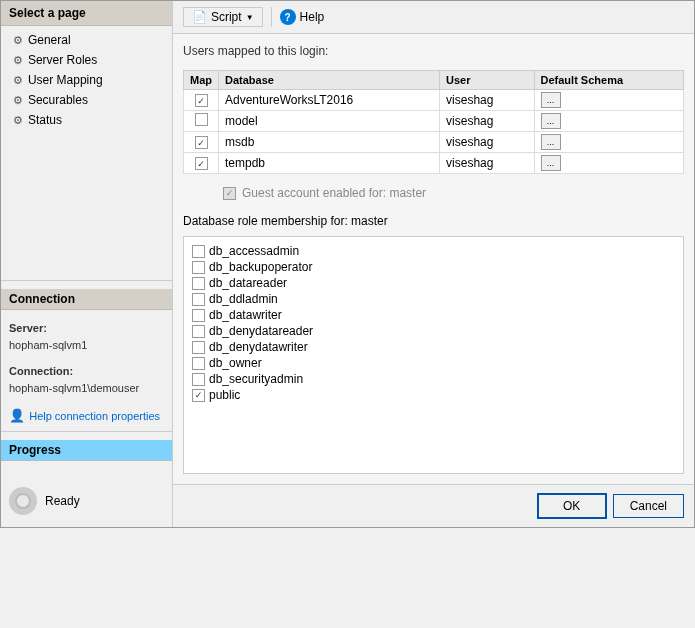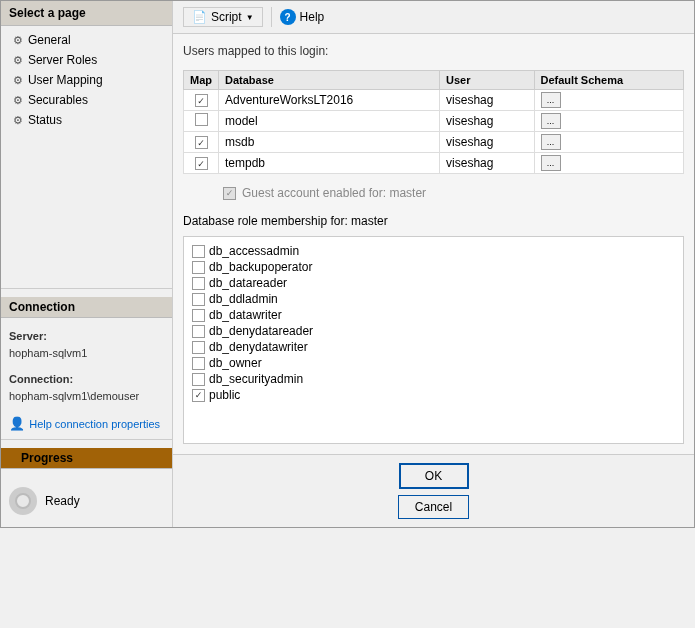--- a/index.html
+++ b/index.html
@@ -111,23 +111,23 @@
     }
 
     .progress-section {
       padding: 8px;
       border-top: 1px solid #ccc;
     }
 
     .progress-section .section-title {
       font-weight: bold;
       font-size: 12px;
-      background: #a16207;
-      padding: 3px 20px;
-      margin: 0 -8px 14px -8px;
+      background: #7dd3fc;
+      padding: 3px 8px;
+      margin: 0 -8px 22px -8px;
       border-bottom: 1px solid #bbb;
     }
 
     .progress-content {
       display: flex;
       align-items: center;
       gap: 8px;
       padding: 4px 0;
     }
 
@@ -346,21 +346,20 @@
 
     
     .bottom-bar {
       display: flex;
       justify-content: flex-end;
       align-items: center;
       padding: 8px 10px;
       gap: 6px;
       border-top: 1px solid #ccc;
       background: #f0f0f0;
-      flex-direction: column;
     }
 
     .dialog-btn {
       min-width: 70px;
       padding: 4px 16px;
       font-size: 12px;
       cursor: pointer;
       border: 1px solid #0053a6;
       background: #f0f0f0;
     }

